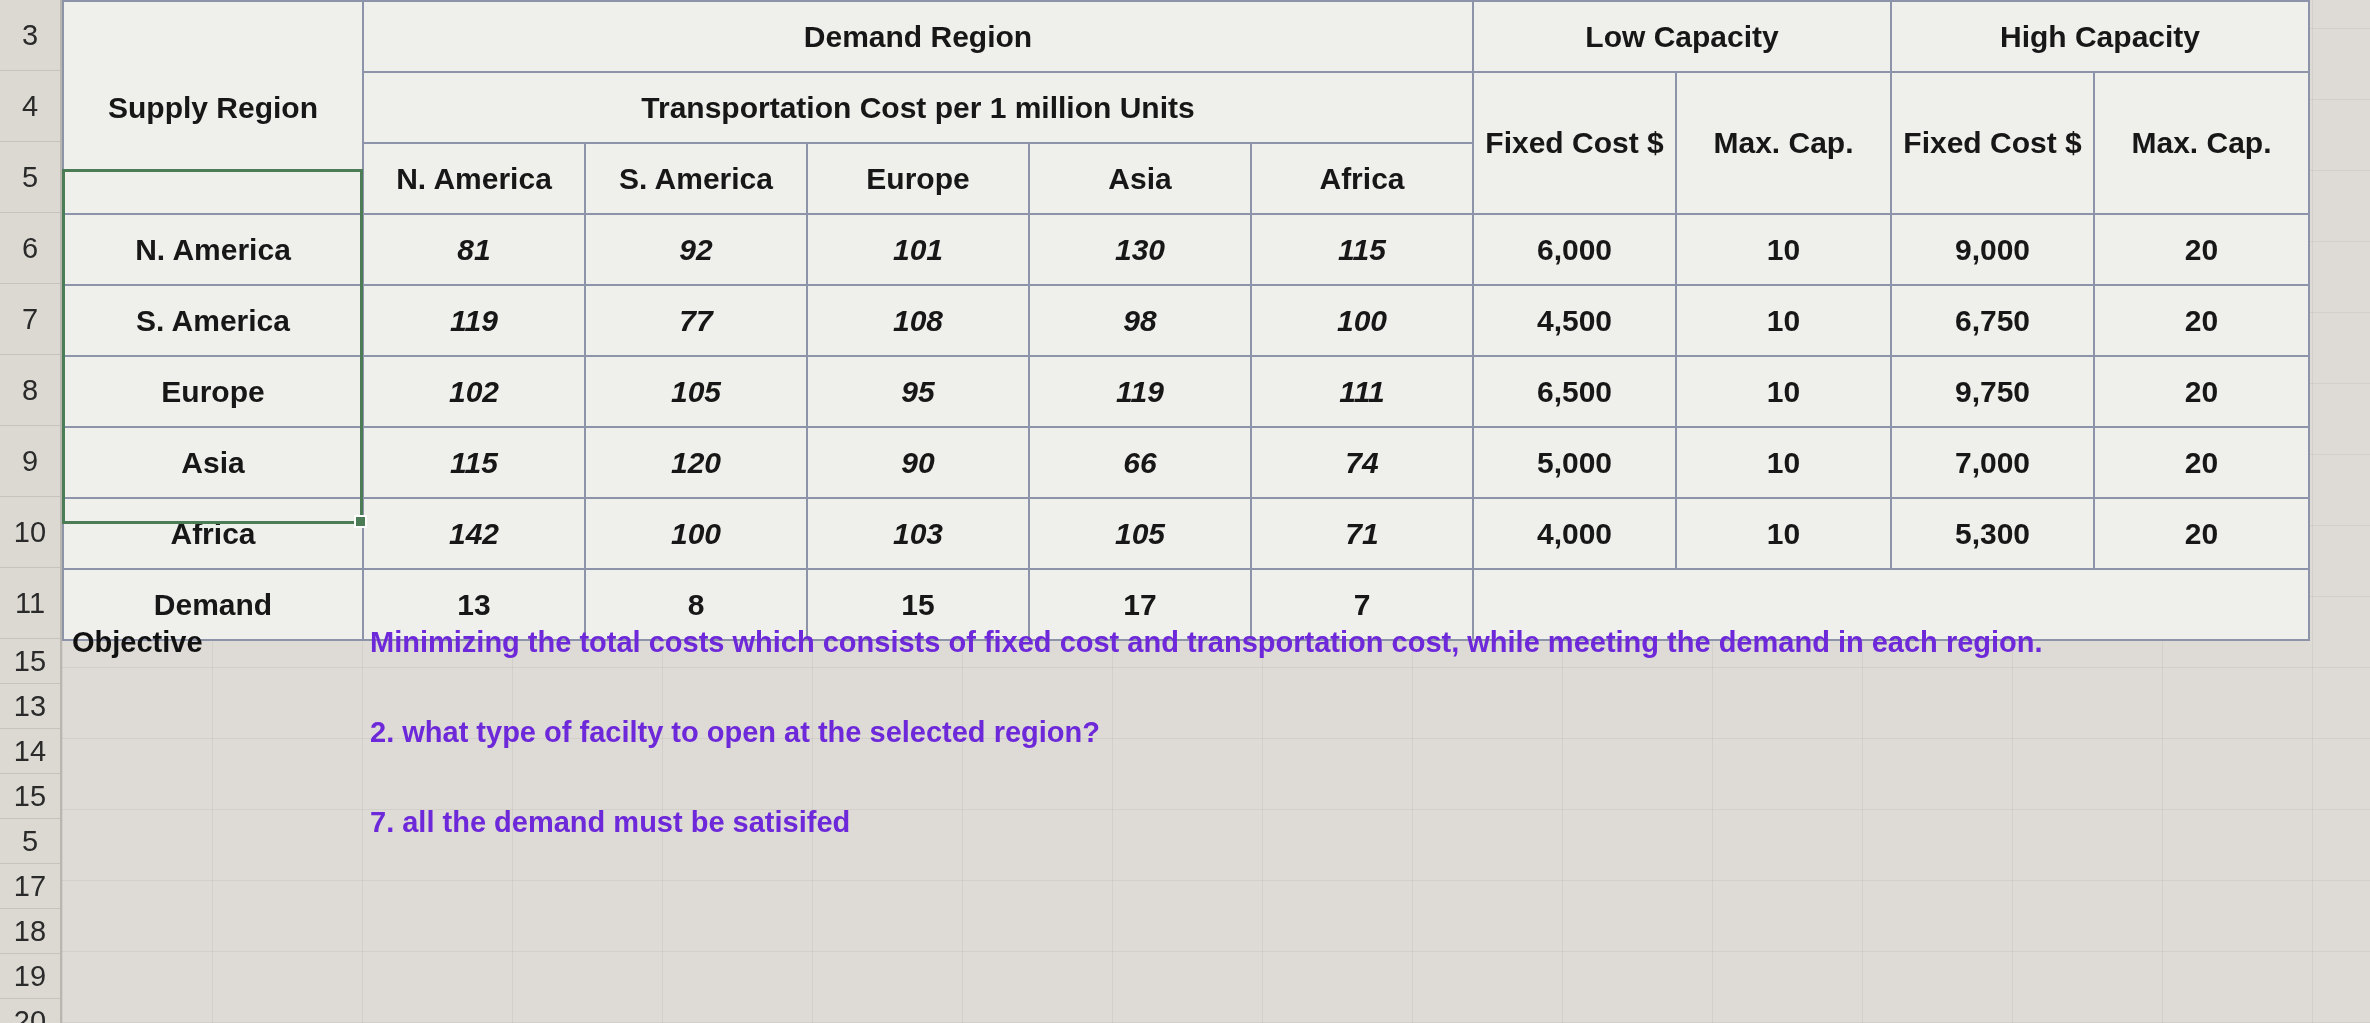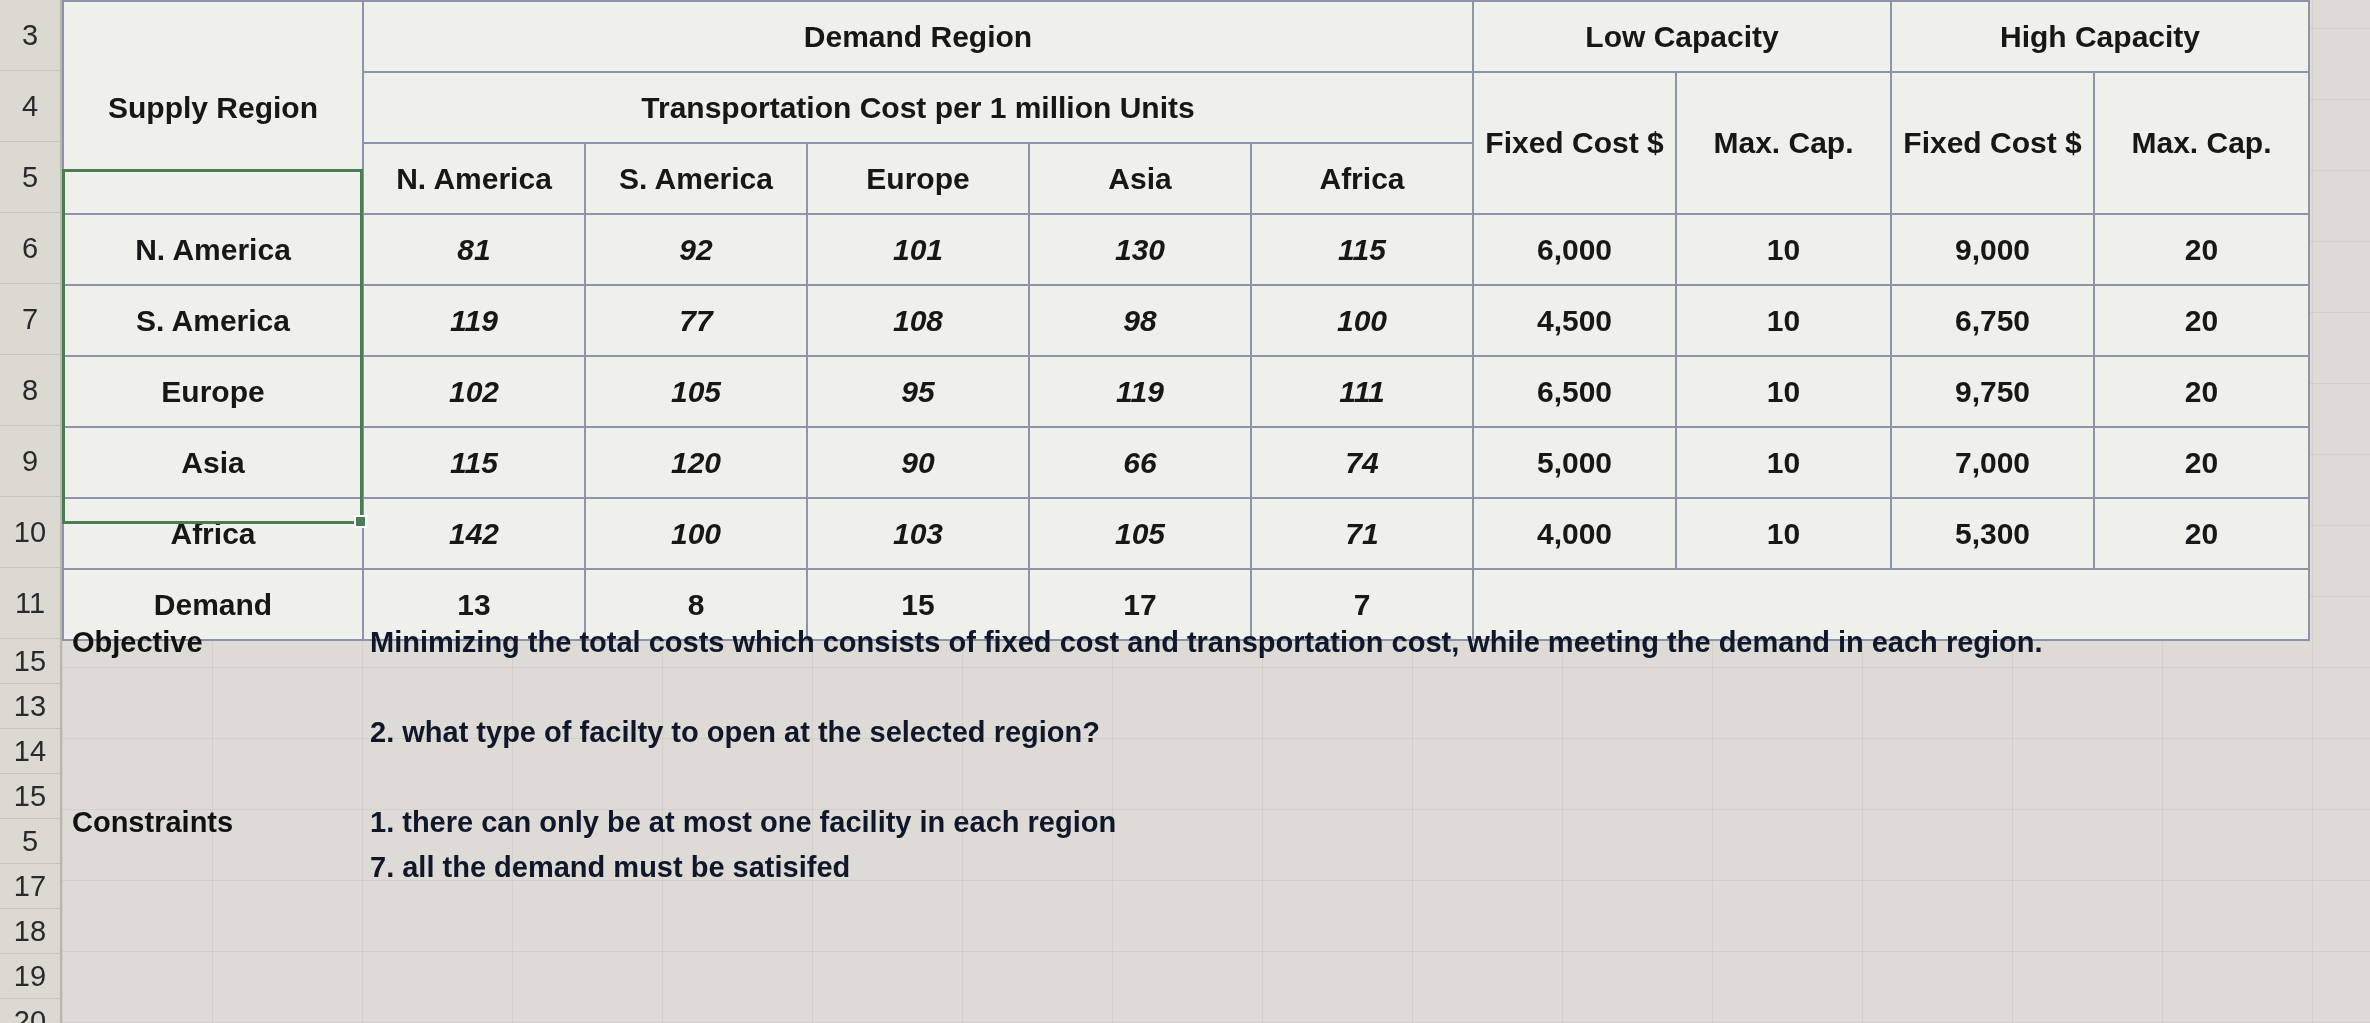--- a/index.html
+++ b/index.html
@@ -152,21 +152,21 @@
   .note-label {
     width: 300px;
     box-sizing: border-box;
     padding-left: 10px;
     font-weight: bold;
     color: #111;
   }
   .note-text {
     padding-left: 8px;
     font-weight: bold;
-    color: #0f172a;
+    color: #6d28d9;
     white-space: nowrap;
   }
   .note-text.normal { font-weight: bold; }
 </style>
 </head>
 <body>
 
 <div class="sheet">
 
   <div class="grid-area"></div>
@@ -309,22 +309,18 @@
       <div class="note-label">Objective</div>
       <div class="note-text normal">Minimizing the total costs which consists of fixed cost and transportation cost, while meeting the demand in each region.</div>
     </div>
     <div class="note-row"></div>
     <div class="note-row">
       <div class="note-label"></div>
       <div class="note-text normal">2. what type of facilty to open at the selected region?</div>
     </div>
     <div class="note-row"></div>
     <div class="note-row">
-      <div class="note-label">Constraints</div>
-      <div class="note-text normal">1. there can only be at most one facility in each region</div>
-    </div>
-    <div class="note-row">
       <div class="note-label"></div>
       <div class="note-text normal">7. all the demand must be satisifed</div>
     </div>
   </div>
 
 </div>
 
 </body></html>

